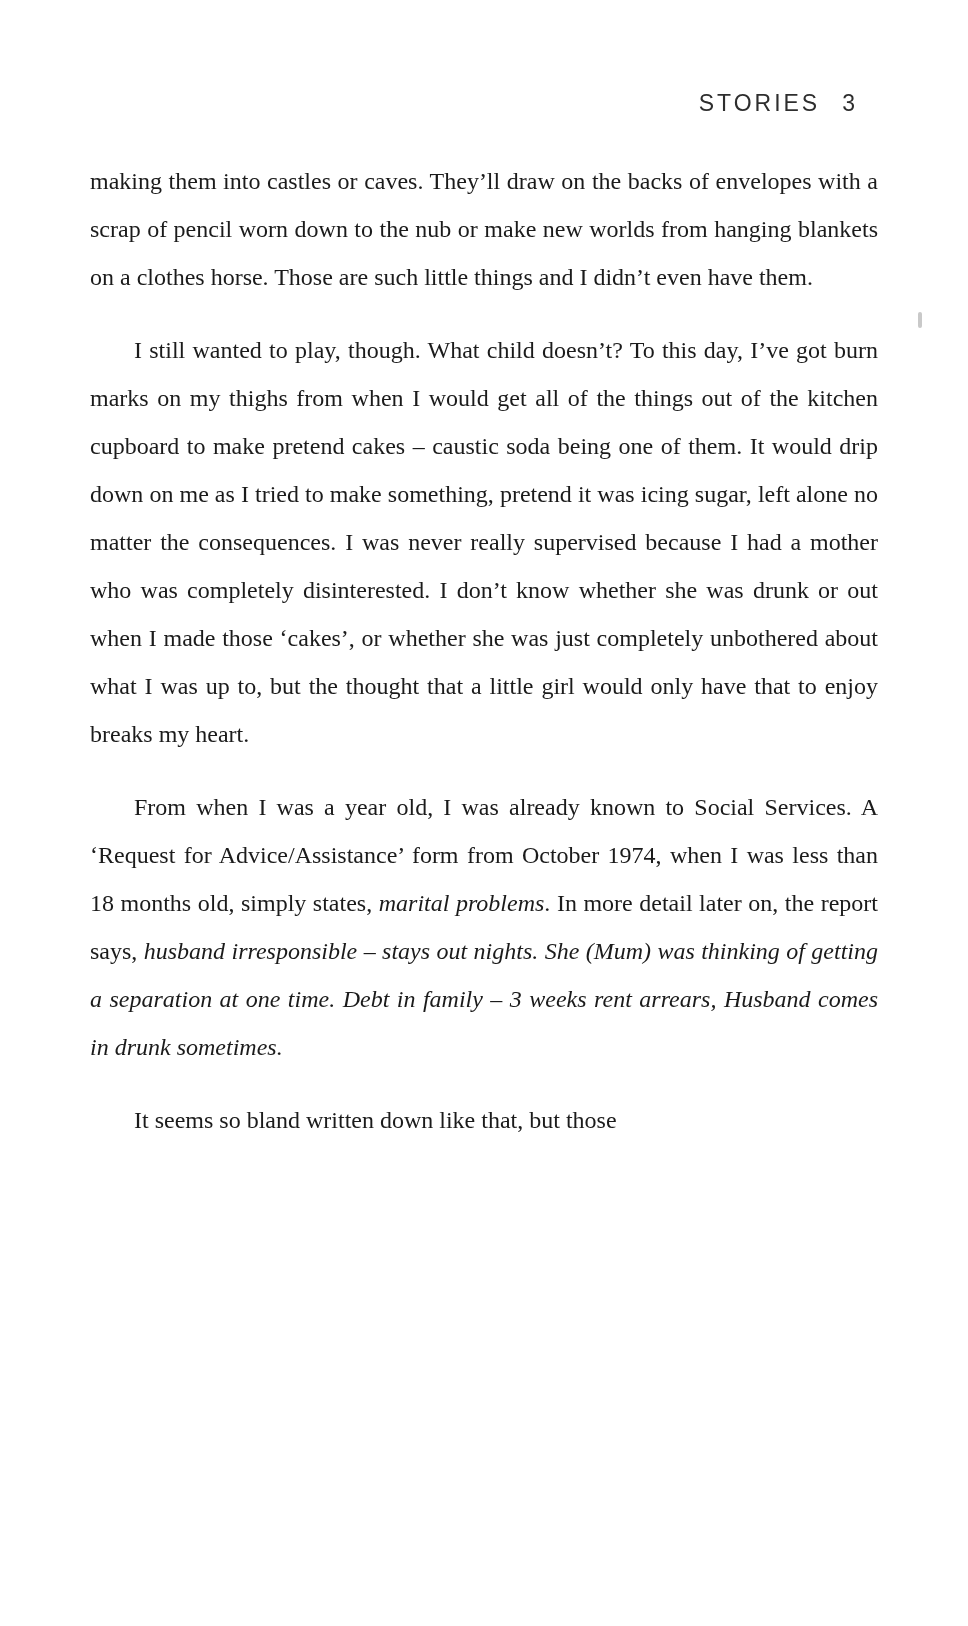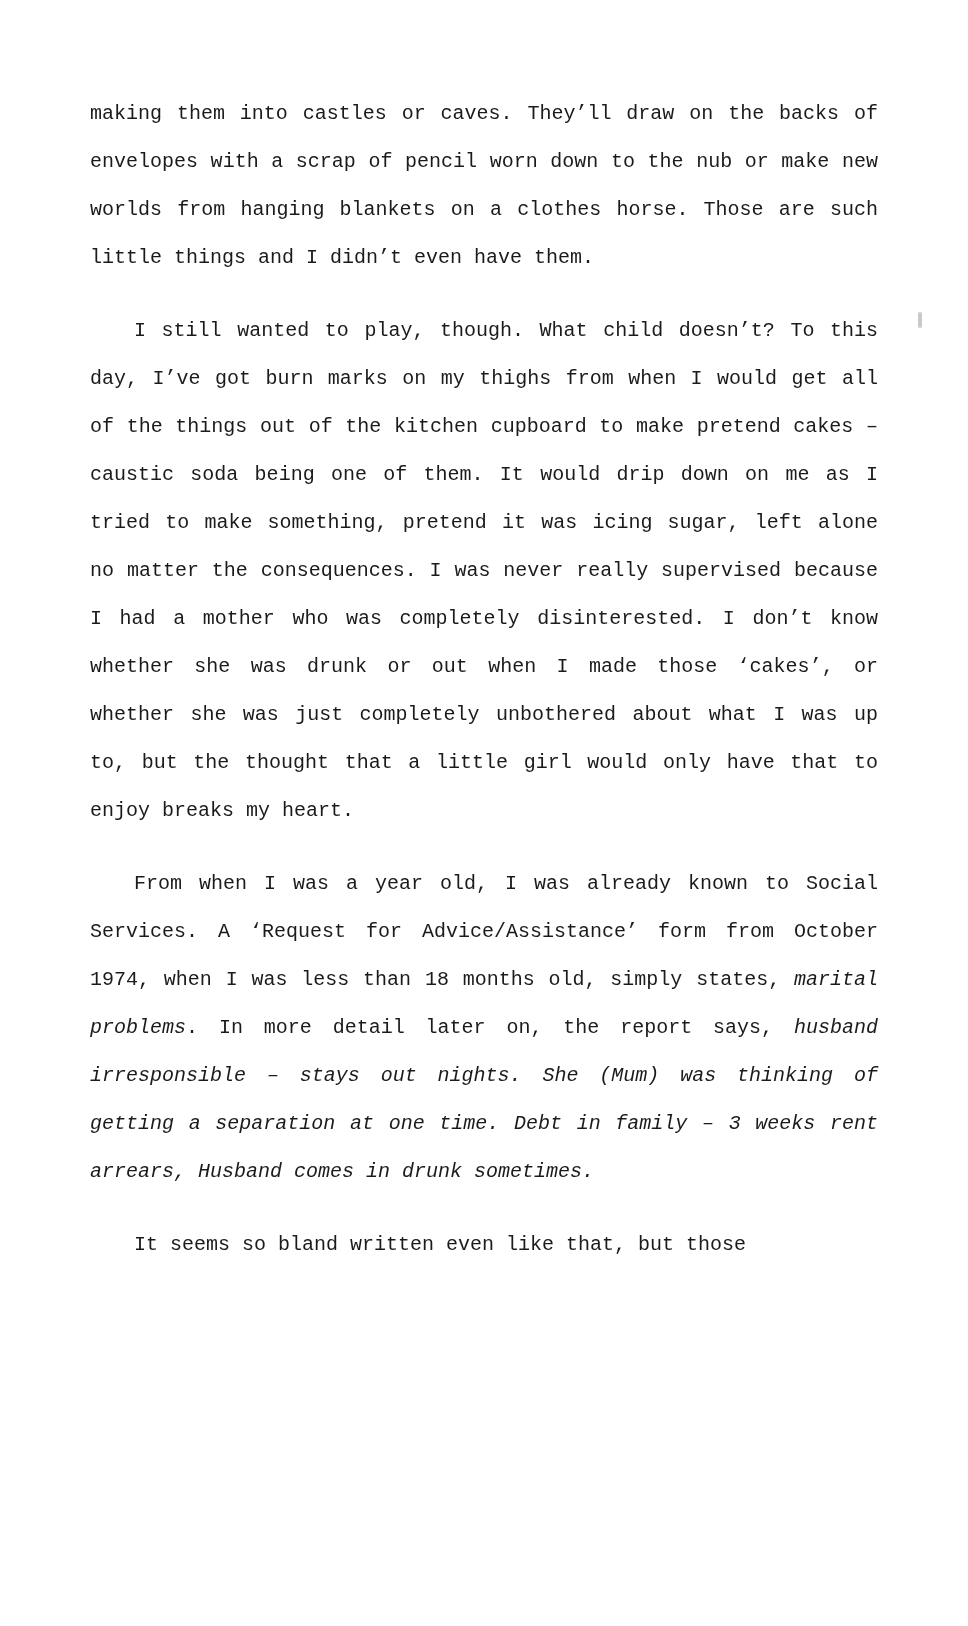--- a/index.html
+++ b/index.html
@@ -29,24 +29,23 @@
     margin-bottom: 40px;
   }
   .running-head-title {
     letter-spacing: 3px;
   }
   .page-number {
     margin-left: 22px;
     letter-spacing: 1px;
   }
   .body-text {
-    font-size: 20px;
+    font-size: 24px;
     line-height: 48px;
     text-align: justify;
-    font-family: Liberation Mono, monospace;
   }
   .para {
     margin: 0;
     text-indent: 0;
   }
   .para.indent {
     text-indent: 44px;
     margin-top: 25px;
   }
   .para em {
@@ -59,22 +58,26 @@
     width: 4px;
     height: 16px;
     background: #c9c9c9;
     border-radius: 2px;
   }
 </style>
 </head>
 <body>
 
 <div class="page">
+  <header class="running-header">
+    <span class="running-head-title">STORIES</span>
+    <span class="page-number">3</span>
+  </header>
 
   <main class="body-text" id="paragraphs">
       <p class="para"><span>making them into castles or caves. They’ll draw on the backs of envelopes with a scrap of pencil worn down to the nub or make new worlds from hanging blankets on a clothes horse. Those are such little things and I didn’t even have them.</span></p>
       <p class="para indent"><span>I still wanted to play, though. What child doesn’t? To this day, I’ve got burn marks on my thighs from when I would get all of the things out of the kitchen cupboard to make pretend cakes – caustic soda being one of them. It would drip down on me as I tried to make something, pretend it was icing sugar, left alone no matter the consequences. I was never really supervised because I had a mother who was completely disinterested. I don’t know whether she was drunk or out when I made those ‘cakes’, or whether she was just completely unbothered about what I was up to, but the thought that a little girl would only have that to enjoy breaks my heart.</span></p>
       <p class="para indent"><span>From when I was a year old, I was already known to Social Services. A ‘Request for Advice/Assistance’ form from October 1974, when I was less than 18 months old, simply states, </span><em>marital problems</em><span>. In more detail later on, the report says, </span><em>husband irresponsible – stays out nights. She (Mum) was thinking of getting a separation at one time. Debt in family – 3 weeks rent arrears, Husband comes in drunk sometimes.</em></p>
-      <p class="para indent"><span>It seems so bland written even like that, but those</span></p>
+      <p class="para indent"><span>It seems so bland written down like that, but those</span></p>
     </main>
 
   <div class="scan-mark"></div>
 </div>
 
 </body></html>

